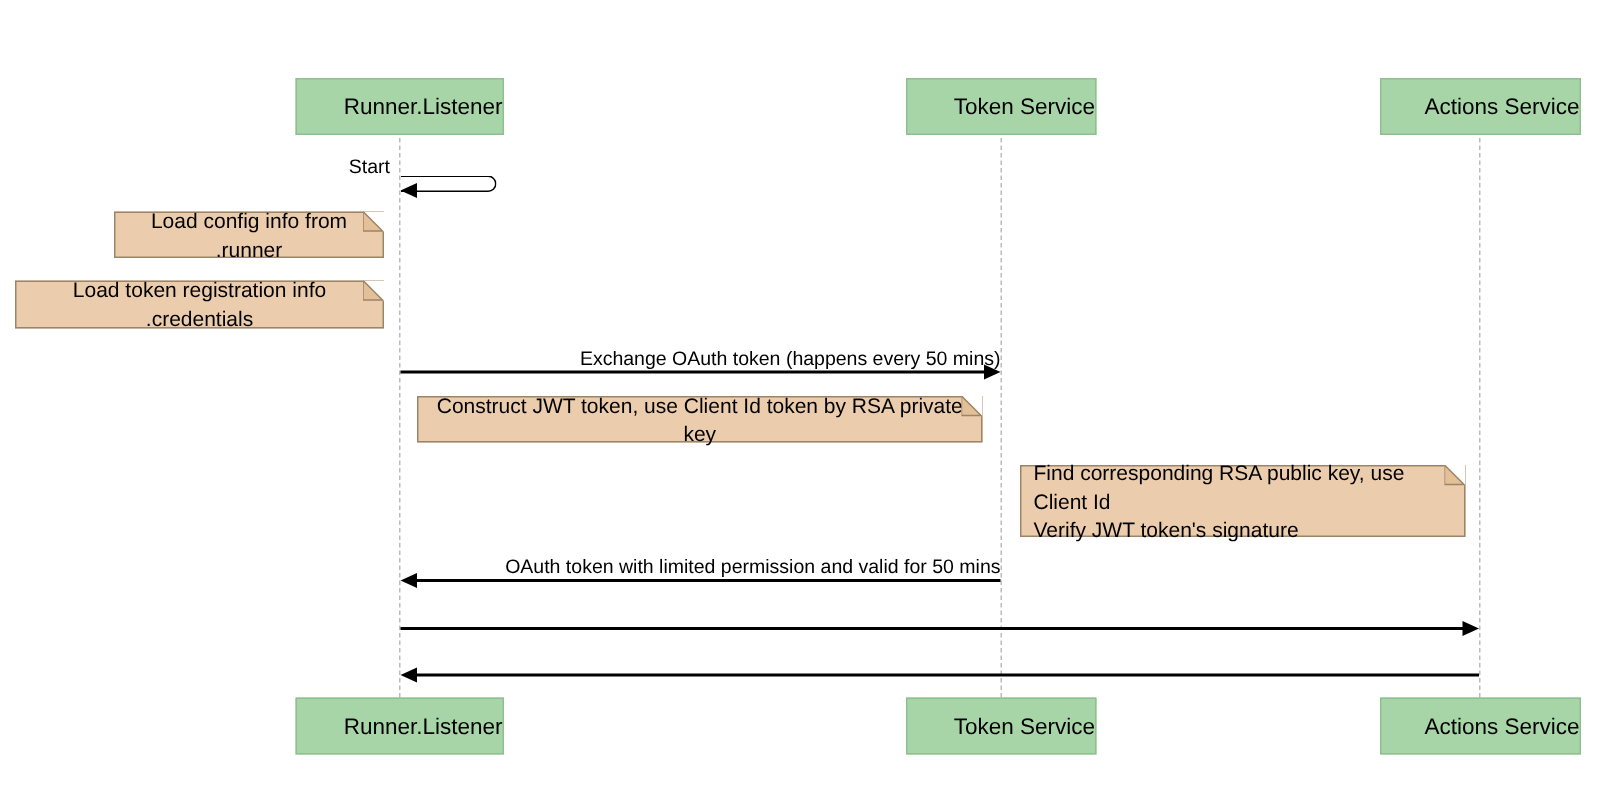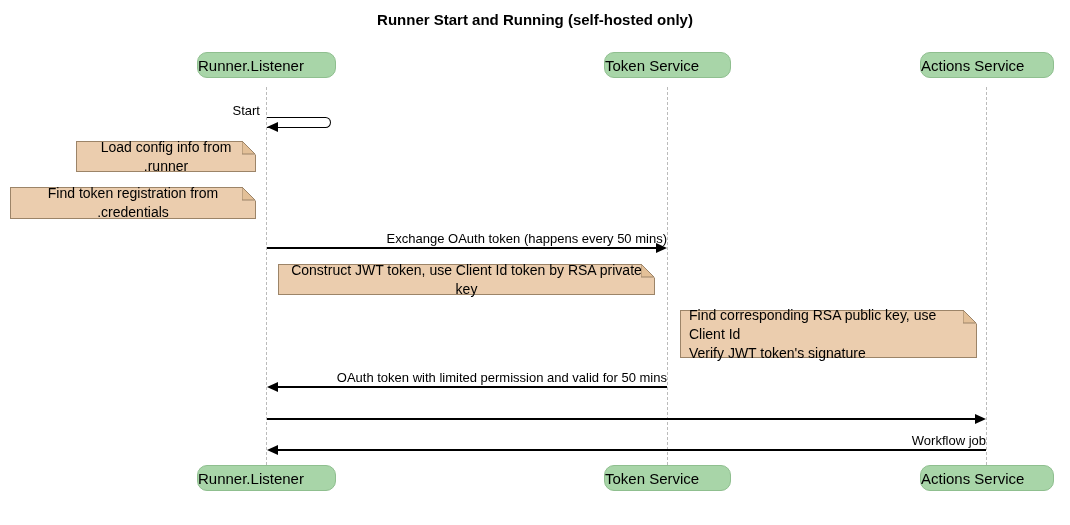--- a/index.html
+++ b/index.html
@@ -24,27 +24,27 @@
   }
   .lifeline {
     position: absolute;
     top: 87px;
     height: 378px;
     width: 0;
     border-left: 1px dashed var(--lifeline, #bbbbbb);
   }
   .participant {
     position: absolute;
-    height: 26px;
+    height: 38px;
     background: var(--participant-fill, #a8d5a8);
     border: 1px solid var(--participant-border, #8fbf8f);
-    border-radius: 10px;
+    border-radius: 0;
     display: flex;
     align-items: center;
-    justify-content: flex-start;
+    justify-content: flex-end;
     font-size: 15px;
     box-sizing: border-box;
   }
   .note {
     position: absolute;
     background: var(--note-fill, #ebcdae);
     border: 1px solid var(--note-border, #9c8468);
     box-sizing: border-box;
     font-size: 14px;
     display: flex;
@@ -102,21 +102,20 @@
     left: 190px; top: 103px; width: 70px;
     text-align: right;
     font-size: 13px;
   }
 </style>
 </head>
 <body>
 
 <div class="diagram">
 
-  <div class="title">Runner Start and Running (self-hosted only)</div>
 
   <div class="lifeline" style="left:266px;"></div>
   <div class="lifeline" style="left:667px;"></div>
   <div class="lifeline" style="left:986px;"></div>
 
   <div class="participant" style="left:197px; top:52px; width:139px;">
     <span>Runner.Listener</span>
   </div>
   <div class="participant" style="left:604px; top:52px; width:127px;">
     <span>Token Service</span>
@@ -135,21 +134,21 @@
       <path d="M0 0 L13 13 L0 13 Z" fill="#e3c098" stroke="#9c8468" stroke-width="1"></path>
     </svg>
     <span class="note-text">Load config info from .runner</span>
   </div>
 
   <div class="note" style="left:10px; top:187px; width:246px; height:32px;">
     <svg class="note-fold" width="14" height="14" viewBox="0 0 14 14">
       <path d="M0 0 L14 0 L14 14 Z" fill="#ffffff"></path>
       <path d="M0 0 L13 13 L0 13 Z" fill="#e3c098" stroke="#9c8468" stroke-width="1"></path>
     </svg>
-    <span class="note-text">Find token registration from .credentials</span>
+    <span class="note-text">Load token registration info .credentials</span>
   </div>
 
   <div class="msg-label" style="left:267px; top:231px; width:400px;">Exchange OAuth token (happens every 50 mins)</div>
   <div class="msg-line" style="left:267px; top:247px; width:391px;"></div>
   <div class="arrowhead-right" style="left:656px; top:243px;"></div>
 
   <div class="note" style="left:278px; top:264px; width:377px; height:31px;">
     <svg class="note-fold" width="14" height="14" viewBox="0 0 14 14">
       <path d="M0 0 L14 0 L14 14 Z" fill="#ffffff"></path>
       <path d="M0 0 L13 13 L0 13 Z" fill="#e3c098" stroke="#9c8468" stroke-width="1"></path>
@@ -168,21 +167,20 @@
     </span>
   </div>
 
   <div class="msg-label" style="left:267px; top:370px; width:400px;">OAuth token with limited permission and valid for 50 mins</div>
   <div class="msg-line" style="left:278px; top:386px; width:389px;"></div>
   <div class="arrowhead-left" style="left:267px; top:382px;"></div>
 
   <div class="msg-line" style="left:267px; top:418px; width:710px;"></div>
   <div class="arrowhead-right" style="left:975px; top:414px;"></div>
 
-  <div class="msg-label" style="left:267px; top:433px; width:719px;">Workflow job</div>
   <div class="msg-line" style="left:278px; top:449px; width:708px;"></div>
   <div class="arrowhead-left" style="left:267px; top:445px;"></div>
 
   <div class="participant" style="left:197px; top:465px; width:139px;">
     <span>Runner.Listener</span>
   </div>
   <div class="participant" style="left:604px; top:465px; width:127px;">
     <span>Token Service</span>
   </div>
   <div class="participant" style="left:920px; top:465px; width:134px;">

